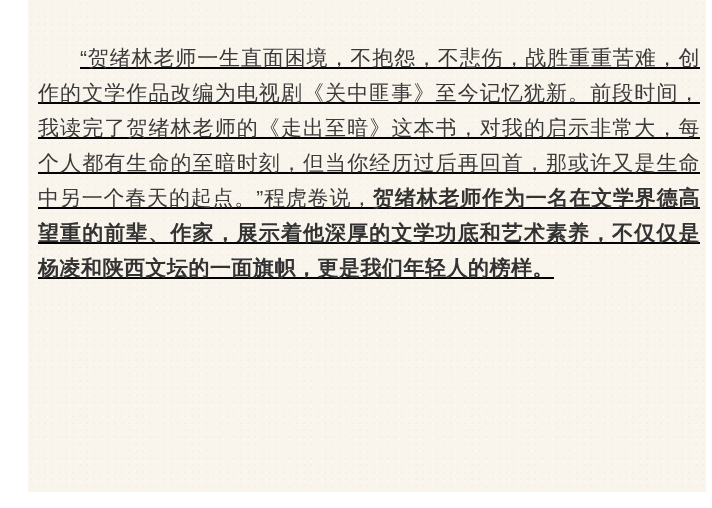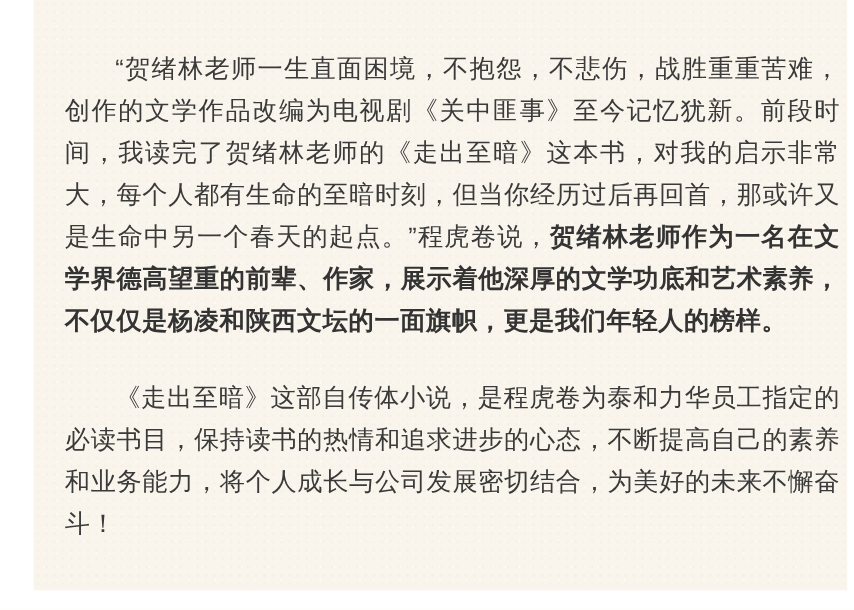--- a/index.html
+++ b/index.html
@@ -28,21 +28,22 @@
     background-color: #faf5ec;
     
     background-image:
       radial-gradient(rgba(230, 220, 200, 0.25) 1px, transparent 1px),
       radial-gradient(rgba(255, 255, 255, 0.5) 1px, transparent 1px);
     background-size: 7px 7px, 11px 11px;
     background-position: 0 0, 3px 5px;
   }
 
   .article {
-    padding: 40px 6px 0 26px;
+    padding: 40px 6px 0 10px;
+    text-decoration: underline;
   }
 
   .paragraph {
     font-size: 21px;
     line-height: 35px;
     color: #3a3a3a;
     text-align: justify;
     text-justify: inter-ideograph;
     text-indent: 2em;
     letter-spacing: 0.5px;
@@ -57,16 +58,15 @@
     color: #333333;
   }
 </style>
 </head>
 <body>
 
 <div class="page">
   <div class="content-panel">
     <div class="article">
       <p class="paragraph"><span>“贺绪林老师一生直面困境，不抱怨，不悲伤，战胜重重苦难，创作的文学作品改编为电视剧《关中匪事》至今记忆犹新。前段时间，我读完了贺绪林老师的《走出至暗》这本书，对我的启示非常大，每个人都有生命的至暗时刻，但当你经历过后再回首，那或许又是生命中另一个春天的起点。”程虎卷说，</span><span class="bold">贺绪林老师作为一名在文学界德高望重的前辈、作家，展示着他深厚的文学功底和艺术素养，不仅仅是杨凌和陕西文坛的一面旗帜，更是我们年轻人的榜样。</span></p>
-      <p class="paragraph"><span>《走出至暗》这部自传体小说，是程虎卷为泰和力华员工指定的必读书目，保持读书的热情和追求进步的心态，不断提高自己的素养和业务能力，将个人成长与公司发展密切结合，为美好的未来不懈奋斗！</span><span class="bold"></span></p>
     </div>
   </div>
 </div>
 
 </body></html>

